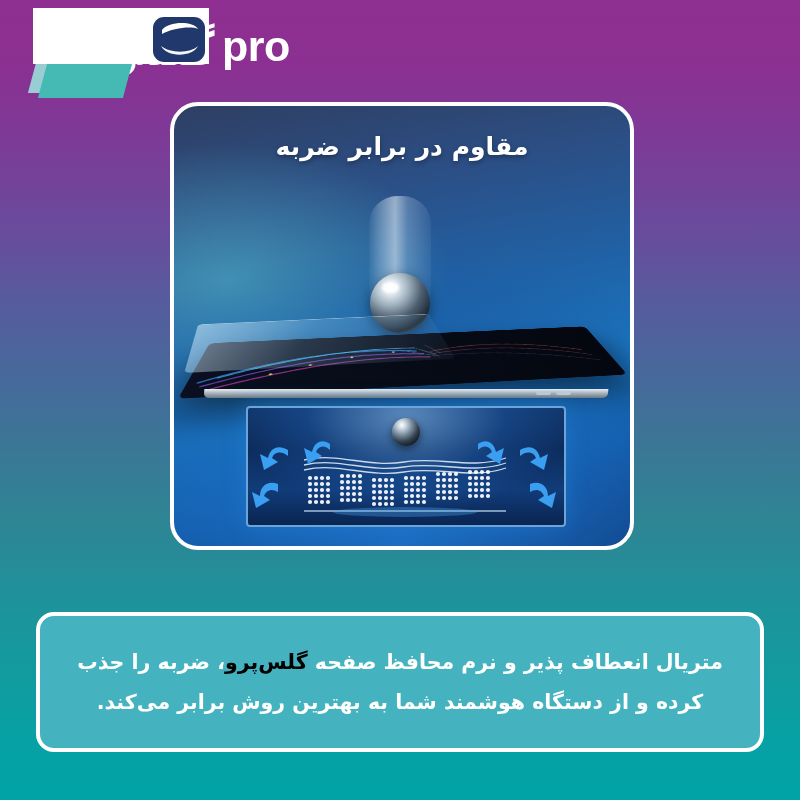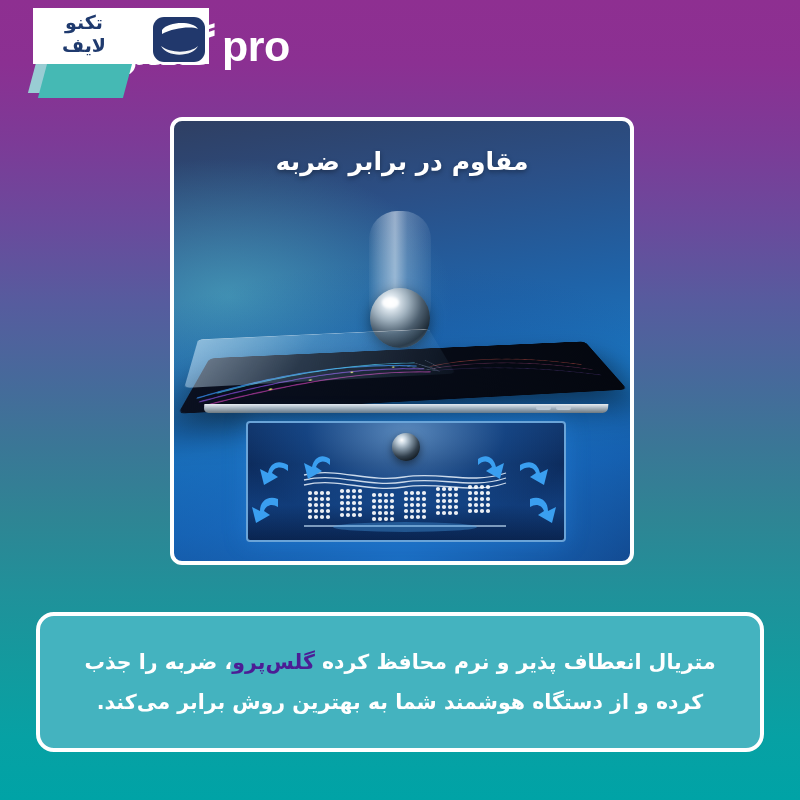--- a/index.html
+++ b/index.html
@@ -99,23 +99,23 @@
     left: 120px; top: 9px;
     width: 52px; height: 45px;
     background: #21386c;
     border-radius: 11px;
   }
   #logo-mark svg { display: block; }
 
   
   #hero {
     position: absolute;
-    left: 170px; top: 117px;
+    left: 170px; top: 102px;
     width: 464px; height: 448px;
-    border-radius: 12px;
+    border-radius: 28px;
     border: 4px solid #ffffff;
     box-sizing: border-box;
     overflow: hidden;
     background:
       radial-gradient(120% 85% at 50% 100%, rgba(30,120,210,.75) 0%, rgba(18,70,150,.25) 55%, rgba(8,30,80,0) 80%),
       radial-gradient(70% 45% at 12% 40%, rgba(90,190,200,.55) 0%, rgba(40,110,170,0) 70%),
       linear-gradient(170deg, #2f3f63 0%, #2b4f86 22%, #1f63a8 45%, #1a79c4 65%, #1565b4 80%, #0f3f7e 100%);
   }
 
   #hero-title {
@@ -249,40 +249,36 @@
   }
   #caption-text {
     direction: rtl;
     text-align: center;
     color: #ffffff;
     font-size: 20.5px;
     line-height: 40px;
     font-weight: 700;
     font-family: "DejaVu Sans", sans-serif;
   }
-  #caption-text .hl { color: #4c1d95; }
+  #caption-text .hl { color: #000000; }
 </style>
 </head>
 <body>
 
 <div id="page">
 
   <div id="brand">
 
     <div id="glass-word">گلس</div>
     <div id="pro-word">pro</div>
 
     <div class="para" id="para-light"></div>
     <div class="para" id="para-main"></div>
 
     <div id="logo-card">
-      <div id="logo-text">
-        <span class="l1">تکنو</span>
-        <span class="l2">لایف</span>
-      </div>
       <div id="logo-mark">
         <svg width="52" height="45" viewBox="0 0 52 45">
           <path d="M9 13 C16 4, 40 4, 45 12 C38 9, 20 11, 9 17 Z" fill="#ffffff"></path>
           <path d="M8 29 C18 37, 38 36, 45 29 C40 40, 14 41, 8 29 Z" fill="#ffffff" opacity="0.95"></path>
         </svg>
       </div>
     </div>
   </div>
 
   <div id="hero">
@@ -482,17 +478,17 @@
           <path d="M272 42 C282 36, 290 40, 292 50 L300 46 L296 62 L282 54 L288 50 C286 44, 279 42, 272 48 Z"></path>
           <path d="M230 36 C238 30, 246 34, 248 44 L256 40 L252 56 L238 48 L244 44 C242 38, 236 36, 230 42 Z"></path>
           <path d="M282 76 C292 72, 300 78, 300 88 L308 84 L304 100 L290 92 L296 88 C294 82, 288 80, 282 84 Z"></path>
         </g>
       </svg>
     </div>
   </div>
 
   <div id="caption">
     <div id="caption-text">
-      <span>متریال انعطاف پذیر و نرم محافظ کرده </span><span class="hl">گلس‌پرو</span><span>، ضربه را جذب کرده و از دستگاه هوشمند شما به بهترین روش برابر می‌کند.</span>
+      <span>متریال انعطاف پذیر و نرم محافظ صفحه </span><span class="hl">گلس‌پرو</span><span>، ضربه را جذب کرده و از دستگاه هوشمند شما به بهترین روش برابر می‌کند.</span>
     </div>
   </div>
 
 </div>
 
 </body></html>

